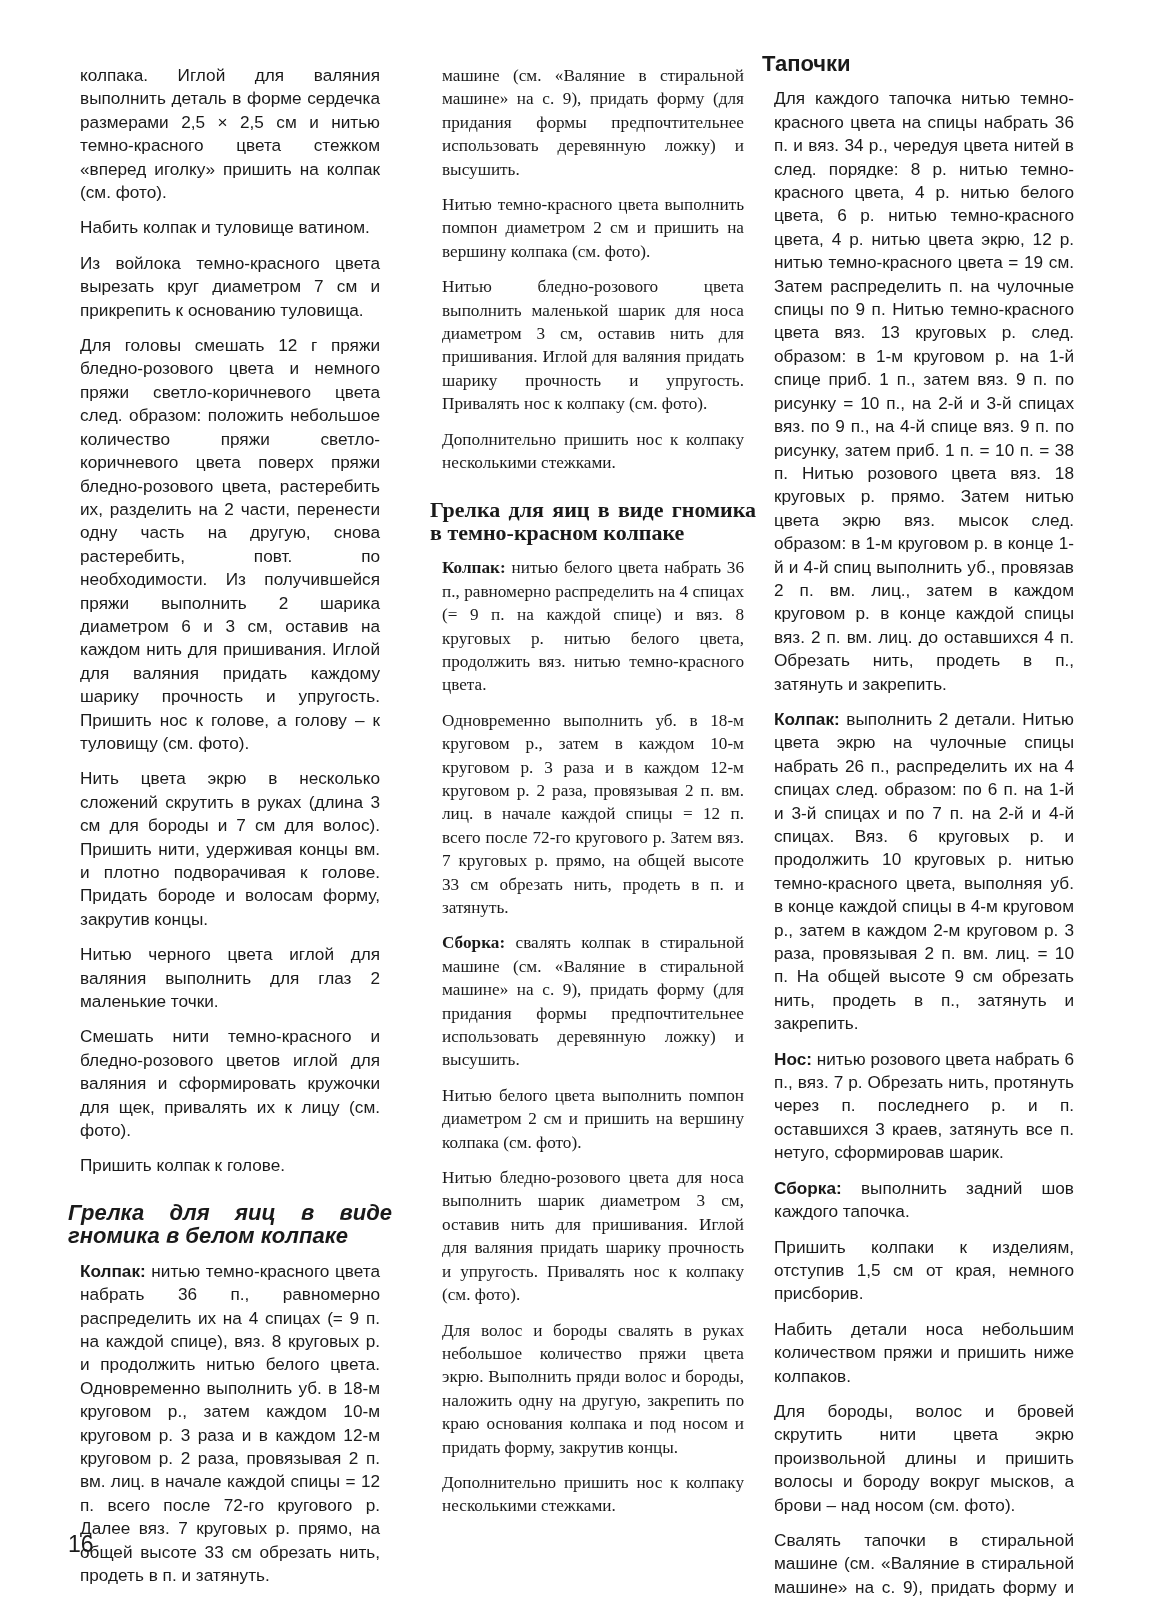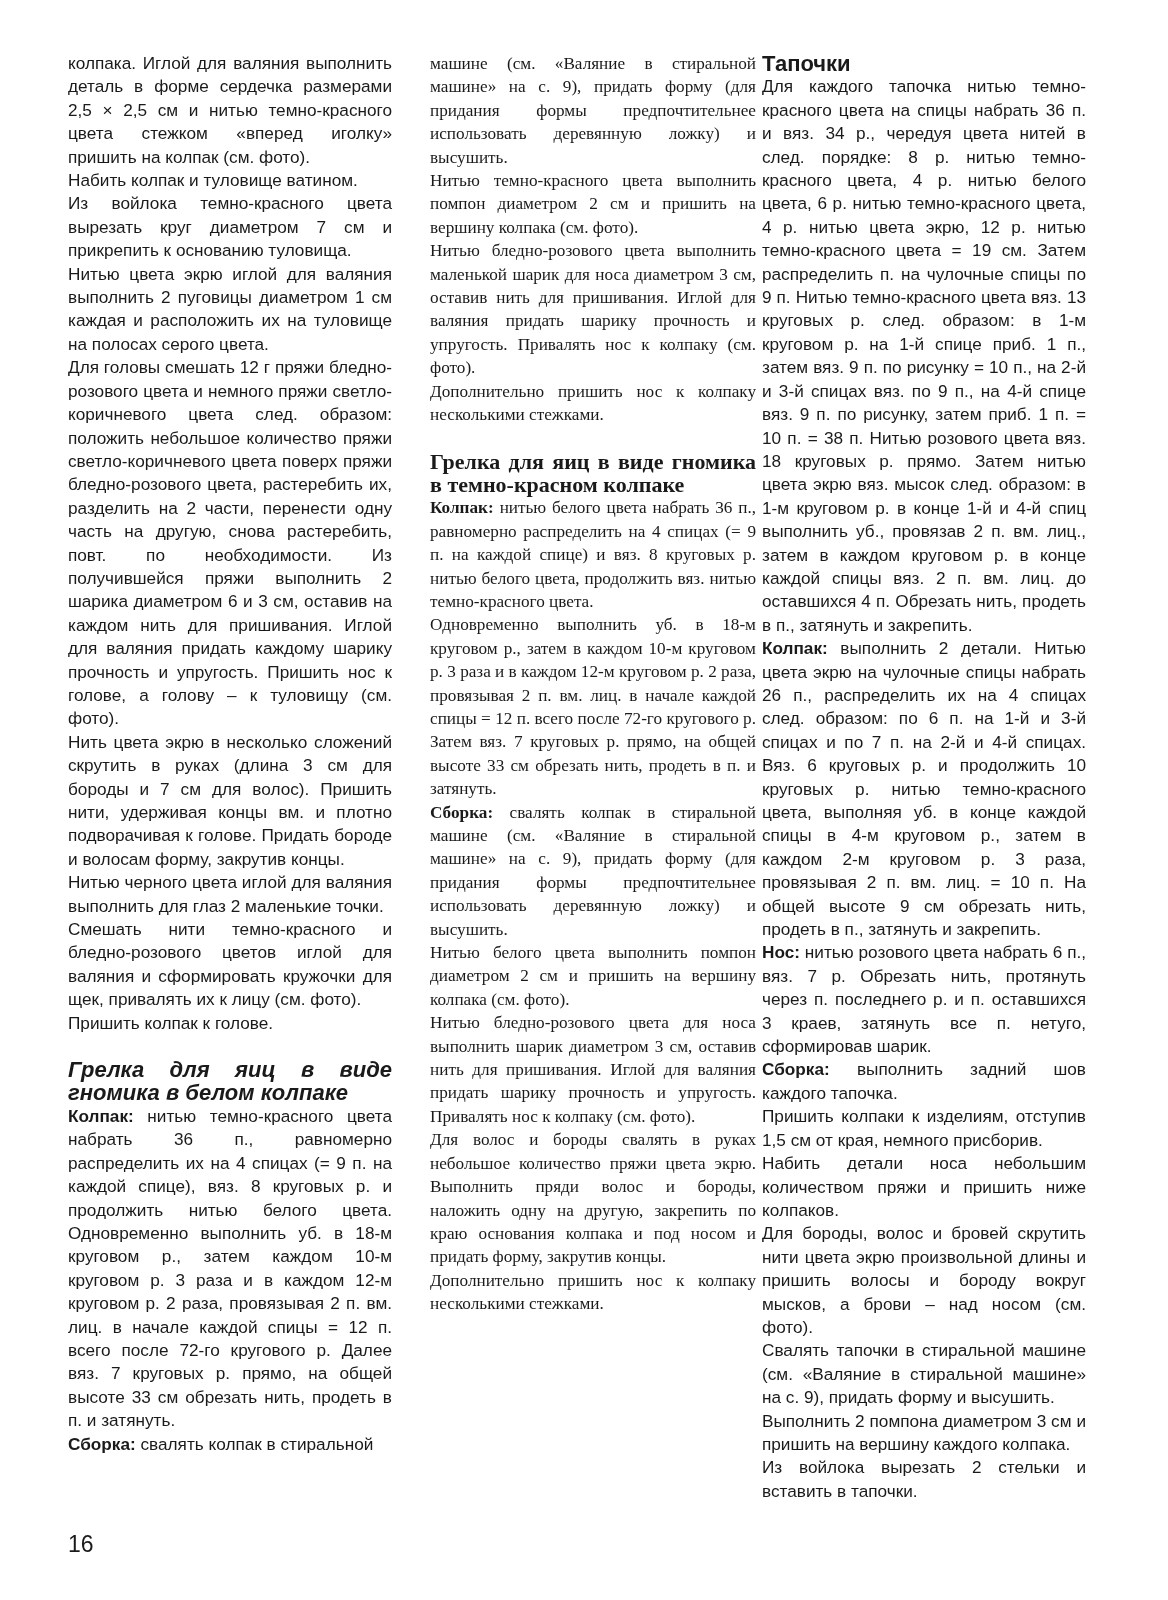--- a/index.html
+++ b/index.html
@@ -8,40 +8,39 @@
     font-family: "Liberation Sans", sans-serif; color: #1a1a1a;
   }
   .col {
     position: absolute; top: 52px;
     font-size: 17.2px; line-height: 23.4px;
     text-align: justify;
   }
   .col1 { left: 68px; width: 324px; }
   .col2 { left: 430px; width: 326px; font-family: Liberation Serif, serif; }
   .col3 { left: 762px; width: 324px; }
-  .col p { margin: 0; }
+  .col p { margin: 12px; }
   .col h3 {
     margin: 0; font-size: 22px; line-height: 23.4px; font-weight: bold;
   }
   .col h3.spaced { margin-top: 23px; font-style: italic; }
   .col h3.spaced2 { margin-top: 23px; }
   .lead { font-weight: bold; }
   .page-number {
     position: absolute; left: 68px; top: 1534px;
     font-size: 23px; line-height: 20px;
   }
 </style>
 </head>
 <body>
 
 <div class="col col1">
   <p>колпака. Иглой для валяния выполнить деталь в форме сердечка размерами 2,5 × 2,5 см и нитью темно-красного цвета стежком «вперед иголку» пришить на колпак (см. фото).</p>
   <p>Набить колпак и туловище ватином.</p>
   <p>Из войлока темно-красного цвета вырезать круг диаметром 7 см и прикрепить к основанию туловища.</p>
-  <p>Нитью цвета экрю иглой для валяния выполнить 2 пуговицы диаметром 1 см каждая и расположить их на туловище на полосах серого цвета.</p>
   <p>Для головы смешать 12 г пряжи бледно-розового цвета и немного пряжи светло-коричневого цвета след. образом: положить небольшое количество пряжи светло-коричневого цвета поверх пряжи бледно-розового цвета, растеребить их, разделить на 2 части, перенести одну часть на другую, снова растеребить, повт. по необходимости. Из получившейся пряжи выполнить 2 шарика диаметром 6 и 3 см, оставив на каждом нить для пришивания. Иглой для валяния придать каждому шарику прочность и упругость. Пришить нос к голове, а голову – к туловищу (см. фото).</p>
   <p>Нить цвета экрю в несколько сложений скрутить в руках (длина 3 см для бороды и 7 см для волос). Пришить нити, удерживая концы вм. и плотно подворачивая к голове. Придать бороде и волосам форму, закрутив концы.</p>
   <p>Нитью черного цвета иглой для валяния выполнить для глаз 2 маленькие точки.</p>
   <p>Смешать нити темно-красного и бледно-розового цветов иглой для валяния и сформировать кружочки для щек, привалять их к лицу (см. фото).</p>
   <p>Пришить колпак к голове.</p>
   <h3 class="spaced">Грелка для яиц в виде гномика в белом колпаке</h3>
   <p><span class="lead">Колпак:</span><span> нитью темно-красного цвета набрать 36 п., равномерно распределить их на 4 спицах (= 9 п. на каждой спице), вяз. 8 круговых р. и продолжить нитью белого цвета. Одновременно выполнить уб. в 18-м круговом р., затем каждом 10-м круговом р. 3 раза и в каждом 12-м круговом р. 2 раза, провязывая 2 п. вм. лиц. в начале каждой спицы = 12 п. всего после 72-го кругового р. Далее вяз. 7 круговых р. прямо, на общей высоте 33 см обрезать нить, продеть в п. и затянуть.</span></p>
   <p><span class="lead">Сборка:</span><span> свалять колпак в стиральной</span></p>
 </div>
 

